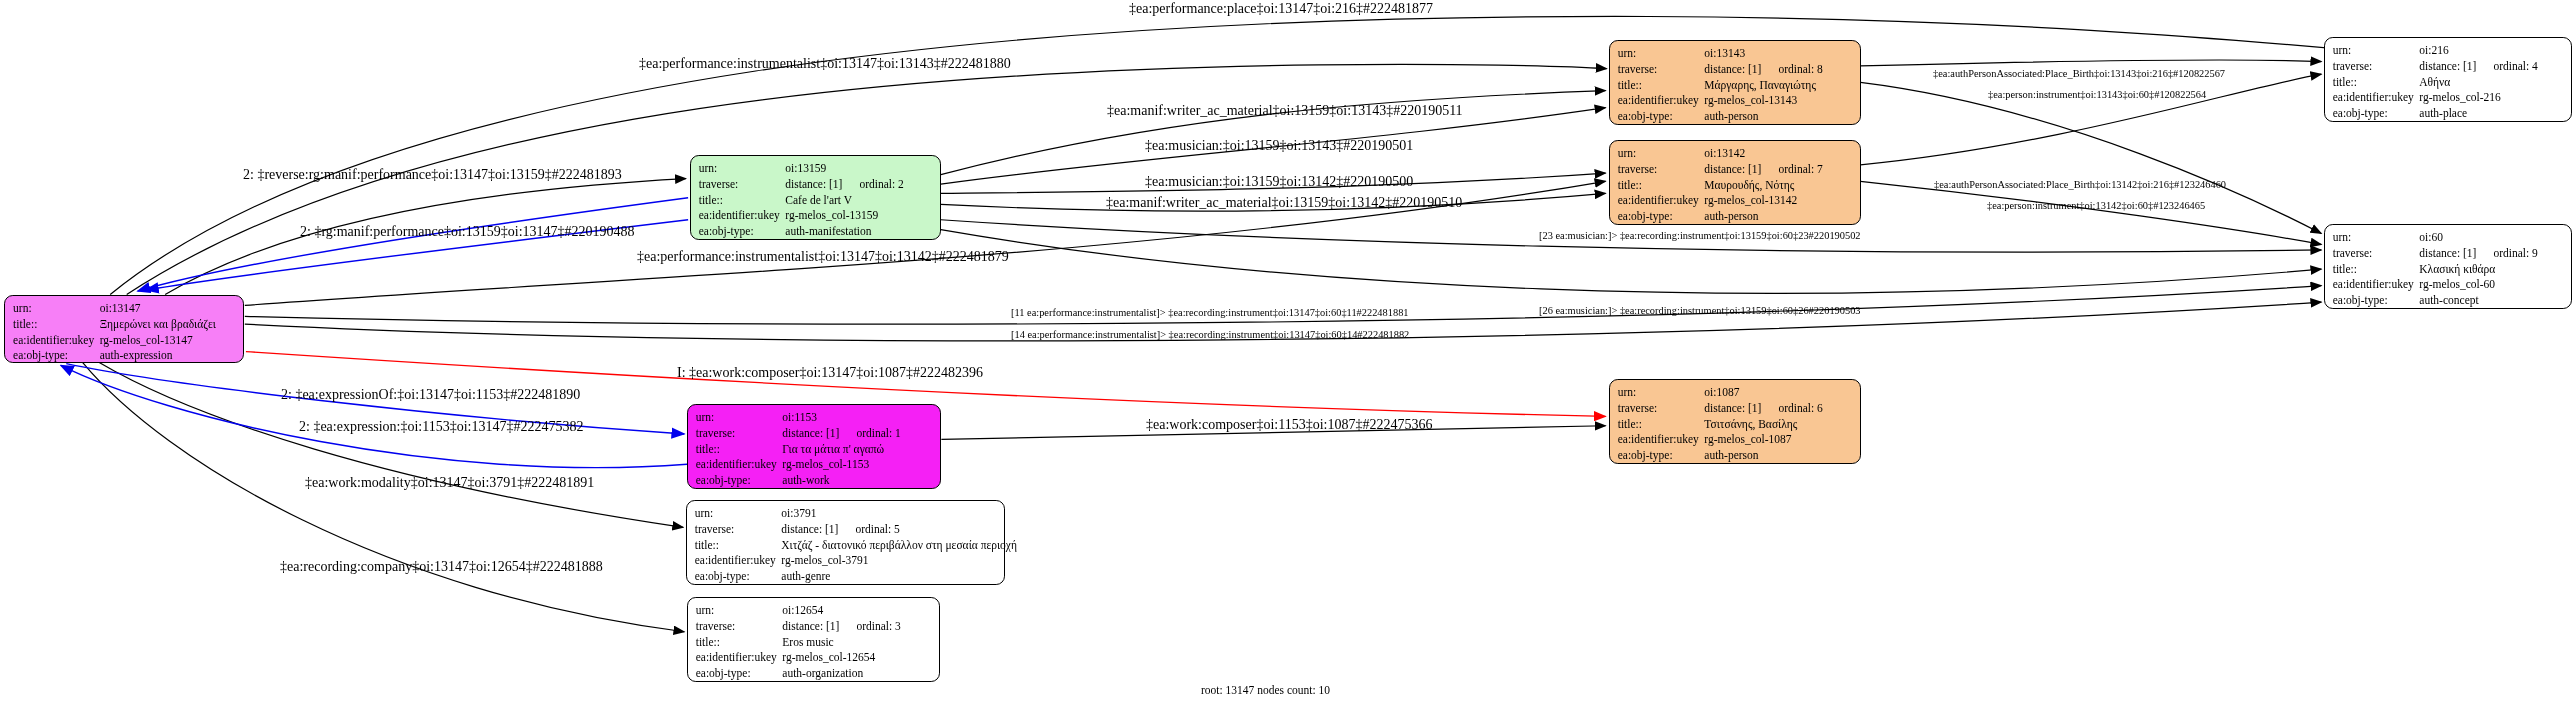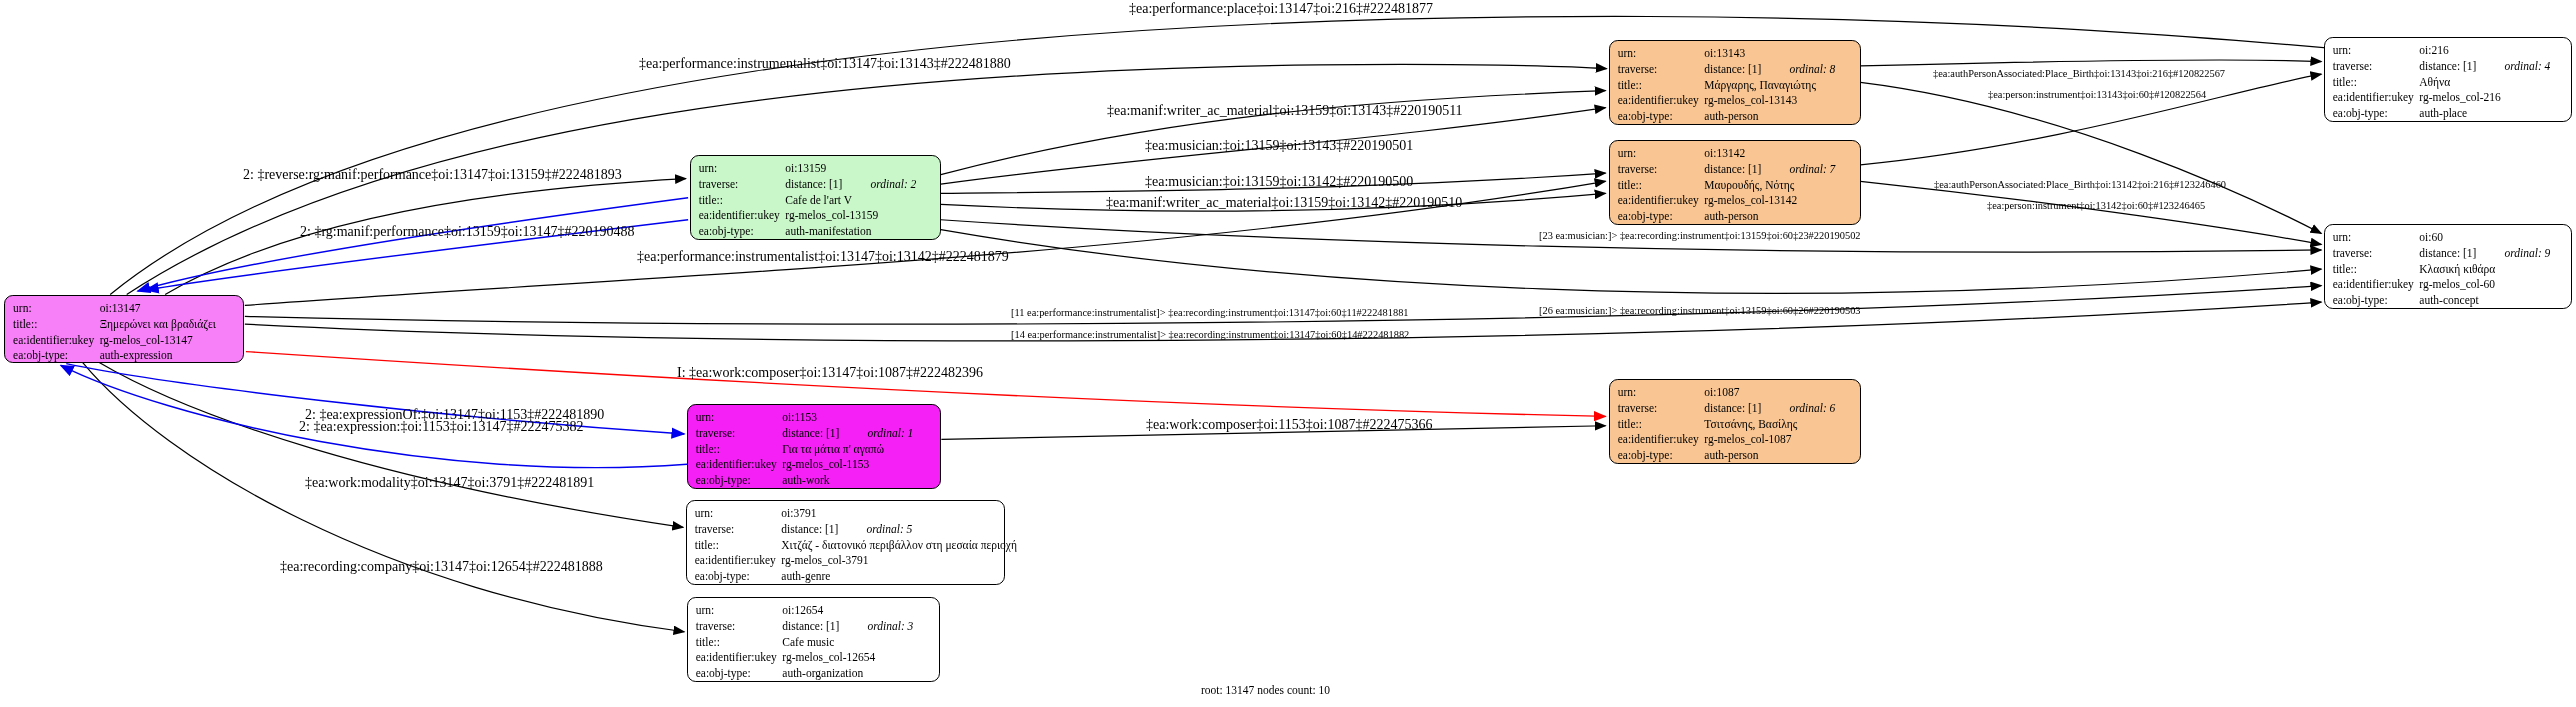--- a/index.html
+++ b/index.html
@@ -23,21 +23,21 @@
     align-content:start;
     row-gap:1.1px;
     column-gap:5.5px;
     font-size:11.5px;
     line-height:1.28;
     color:#000000;
     white-space:nowrap;
   }
   .node .k{text-align:left;}
   .node .v{text-align:left;}
-  .node .v .ord{padding-left:28px;font-style:italic;}
+  .node .v .ord{padding-left:17px;}
   .node.root{background:#f77ff7;border-color:#000;}
   .node.green{background:#c9f7c9;}
   .node.magenta{background:#f520f5;}
   .node.orange{background:#f9c693;}
   .node.plain{background:#ffffff;}
   .edge-label{
     position:absolute;
     font-size:14px;
     color:#000000;
     white-space:nowrap;
@@ -241,21 +241,21 @@
     <div class="k">ea:obj-type:</div>
     <div class="v">auth-genre</div>
   </div>
 
   <div class="node plain" style="left:687px;top:597px;width:253px;height:85px;">
     <div class="k">urn:</div>
     <div class="v">oi:12654</div>
     <div class="k">traverse:</div>
     <div class="v"><span>distance: [1]</span><span class="ord">ordinal: 3</span></div>
     <div class="k">title::</div>
-    <div class="v">Cafe music</div>
+    <div class="v">Eros music</div>
     <div class="k">ea:identifier:ukey</div>
     <div class="v">rg-melos_col-12654</div>
     <div class="k">ea:obj-type:</div>
     <div class="v">auth-organization</div>
   </div>
 
   <div class="edge-label" style="left:1129px;top:1.6px;">‡ea:performance:place‡oi:13147‡oi:216‡#222481877</div>
   <div class="edge-label" style="left:639px;top:57px;">‡ea:performance:instrumentalist‡oi:13147‡oi:13143‡#222481880</div>
   <div class="edge-label" style="left:1107px;top:104px;">‡ea:manif:writer_ac_material‡oi:13159‡oi:13143‡#220190511</div>
   <div class="edge-label" style="left:1145px;top:139px;">‡ea:musician:‡oi:13159‡oi:13143‡#220190501</div>
@@ -266,21 +266,21 @@
   <div class="edge-label" style="left:637px;top:250px;">‡ea:performance:instrumentalist‡oi:13147‡oi:13142‡#222481879</div>
   <div class="edge-label tiny" style="left:1539px;top:231px;">[23 ea:musician:]&gt; ‡ea:recording:instrument‡oi:13159‡oi:60‡23#220190502</div>
   <div class="edge-label tiny" style="left:1539px;top:306px;">[26 ea:musician:]&gt; ‡ea:recording:instrument‡oi:13159‡oi:60‡26#220190503</div>
   <div class="edge-label tiny" style="left:1011px;top:308px;">[11 ea:performance:instrumentalist]&gt; ‡ea:recording:instrument‡oi:13147‡oi:60‡11#222481881</div>
   <div class="edge-label tiny" style="left:1011px;top:330px;">[14 ea:performance:instrumentalist]&gt; ‡ea:recording:instrument‡oi:13147‡oi:60‡14#222481882</div>
   <div class="edge-label tiny" style="left:1933px;top:69px;">‡ea:authPersonAssociated:Place_Birth‡oi:13143‡oi:216‡#120822567</div>
   <div class="edge-label tiny" style="left:1988px;top:90px;">‡ea:person:instrument‡oi:13143‡oi:60‡#120822564</div>
   <div class="edge-label tiny" style="left:1934px;top:180px;">‡ea:authPersonAssociated:Place_Birth‡oi:13142‡oi:216‡#123246460</div>
   <div class="edge-label tiny" style="left:1987px;top:201px;">‡ea:person:instrument‡oi:13142‡oi:60‡#123246465</div>
   <div class="edge-label" style="left:677px;top:366px;color:#000000;">I: ‡ea:work:composer‡oi:13147‡oi:1087‡#222482396</div>
-  <div class="edge-label" style="left:305px;top:388px;margin-top:20px;">2: ‡ea:expressionOf:‡oi:13147‡oi:1153‡#222481890</div>
+  <div class="edge-label" style="left:281px;top:388px;">2: ‡ea:expressionOf:‡oi:13147‡oi:1153‡#222481890</div>
   <div class="edge-label" style="left:299px;top:420px;">2: ‡ea:expression:‡oi:1153‡oi:13147‡#222475382</div>
   <div class="edge-label" style="left:1146px;top:418px;">‡ea:work:composer‡oi:1153‡oi:1087‡#222475366</div>
   <div class="edge-label" style="left:305px;top:476px;">‡ea:work:modality‡oi:13147‡oi:3791‡#222481891</div>
   <div class="edge-label" style="left:280px;top:560px;">‡ea:recording:company‡oi:13147‡oi:12654‡#222481888</div>
 
   <div class="footer" style="left:1201px;top:684px;">root: 13147 nodes count: 10</div>
 
 </div>
 
 

